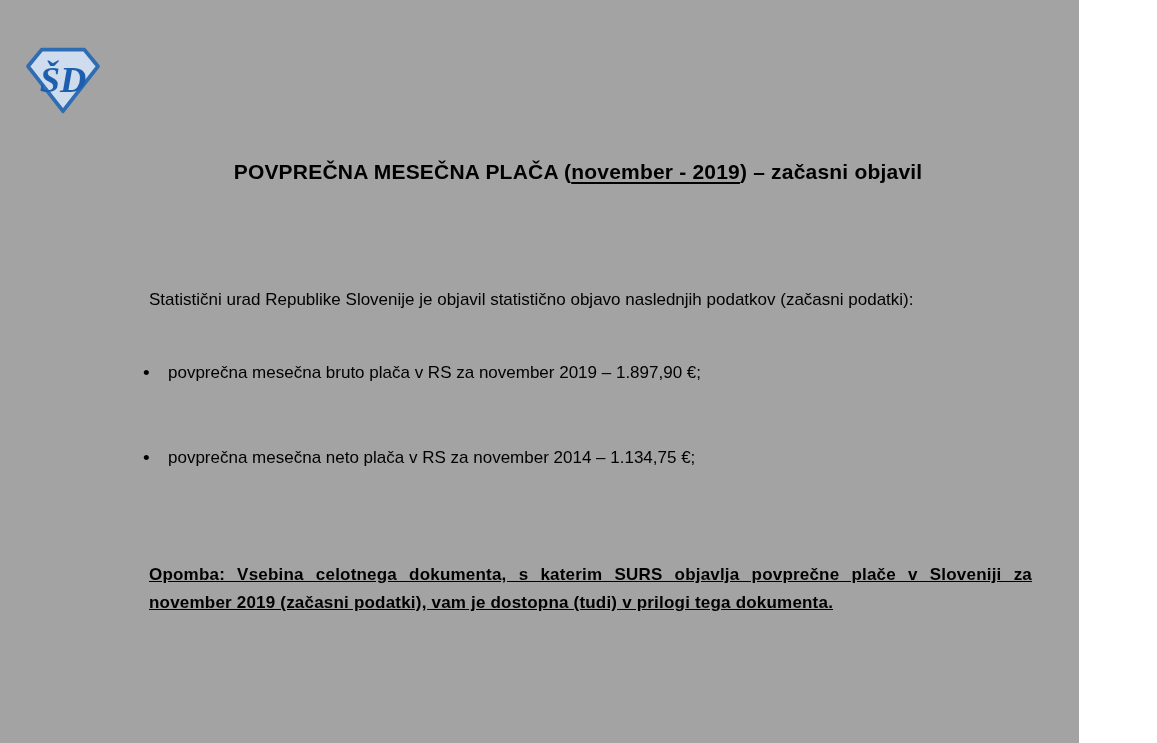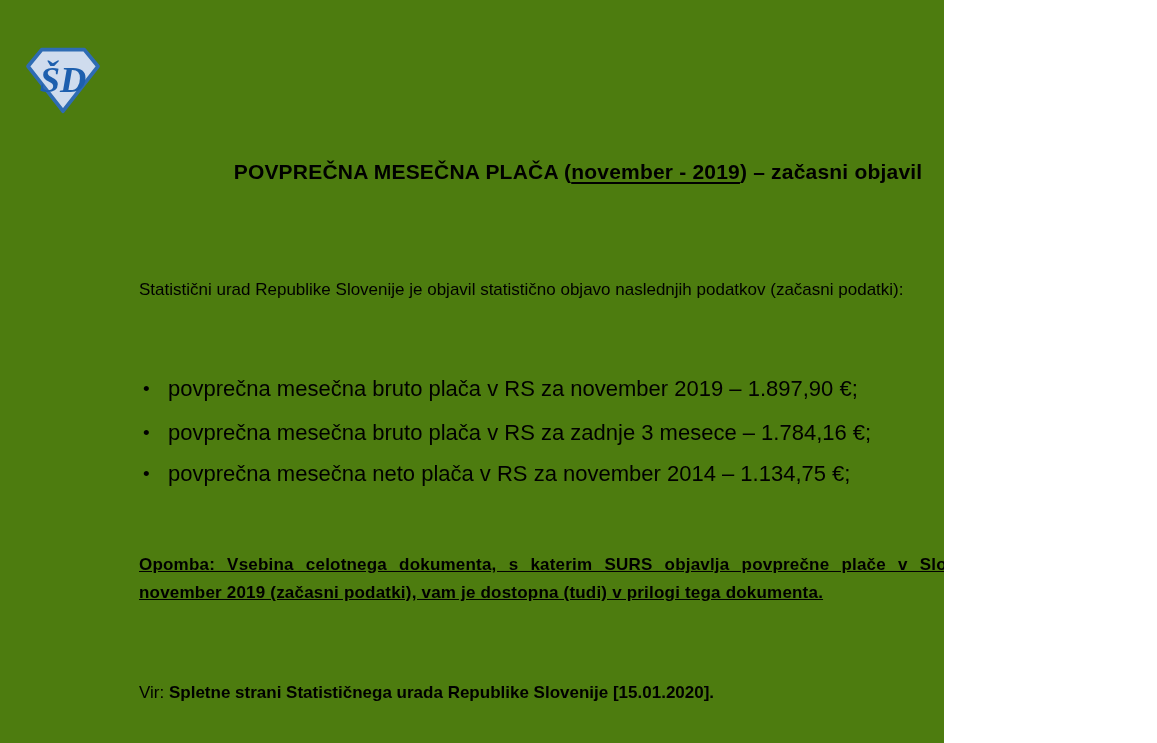--- a/index.html
+++ b/index.html
@@ -2,23 +2,23 @@
 <html><head>
 <meta charset="utf-8">
 <style>
   html, body {
     margin: 0;
     padding: 0;
     background: #ffffff;
   }
   .page {
     position: relative;
-    width: 944px;
+    width: 1079px;
     height: 743px;
-    background: #4d7c0f;
+    background: #a3a3a3;
     overflow: hidden;
     font-family: "Liberation Sans", sans-serif;
     color: #000000;
   }
   .logo {
     position: absolute;
     left: 25px;
     top: 44px;
     width: 76px;
     height: 72px;
@@ -37,21 +37,21 @@
     letter-spacing: 0.2px;
   }
   .title .underline {
     text-decoration: underline;
     text-decoration-thickness: 2px;
     text-underline-offset: 3px;
   }
   .body-text {
     font-size: 17px;
     line-height: 28px;
-    margin: 2px;
+    margin: 12px;
   }
   .intro {
     position: absolute;
     top: 274px;
     left: 137px;
     width: 883px;
     text-align: justify;
   }
   .bullets {
     position: absolute;
@@ -59,23 +59,22 @@
     width: 883px;
     margin: 0;
     padding: 0;
     list-style: none;
   }
   .bullets-bruto { top: 359px; }
   .bullets-neto  { top: 444px; }
   .bullets li {
     position: relative;
     padding-left: 31px;
-    font-size: 22px;
+    font-size: 17px;
     line-height: 28px;
-    margin-top: 16px;
   }
   .bullets li::before {
     content: "\2022";
     position: absolute;
     left: 6px;
     top: 0;
     font-size: 19px;
     line-height: 28px;
   }
   .note {
@@ -109,24 +108,22 @@
       <text x="50" y="62" text-anchor="middle" font-family="Liberation Serif, serif" font-size="48" font-weight="bold" font-style="italic" fill="#1d5fae">ŠD</text>
     </svg>
   </div>
 
   <h1 class="title"><span>POVPREČNA MESEČNA PLAČA (</span><span class="underline">november - 2019</span><span>) – začasni objavil</span></h1>
 
   <p class="intro body-text">Statistični urad Republike Slovenije je objavil statistično objavo naslednjih podatkov (začasni podatki):</p>
 
   <ul class="bullets bullets-bruto">
     <li>povprečna mesečna bruto plača v RS za november 2019 – 1.897,90 €;</li>
-    <li>povprečna mesečna bruto plača v RS za zadnje 3 mesece – 1.784,16 €;</li>
   </ul>
 
   <ul class="bullets bullets-neto">
     <li>povprečna mesečna neto plača v RS za november 2014 – 1.134,75 €;</li>
   </ul>
 
   <p class="note body-text">Opomba: Vsebina celotnega dokumenta, s katerim SURS objavlja povprečne plače v Sloveniji za november 2019 (začasni podatki), vam je dostopna (tudi) v prilogi tega dokumenta.</p>
 
-  <p class="source body-text"><span>Vir:</span> <span class="bold">Spletne strani Statističnega urada Republike Slovenije [15.01.2020].</span></p>
 
 </div>
 
 </body></html>

